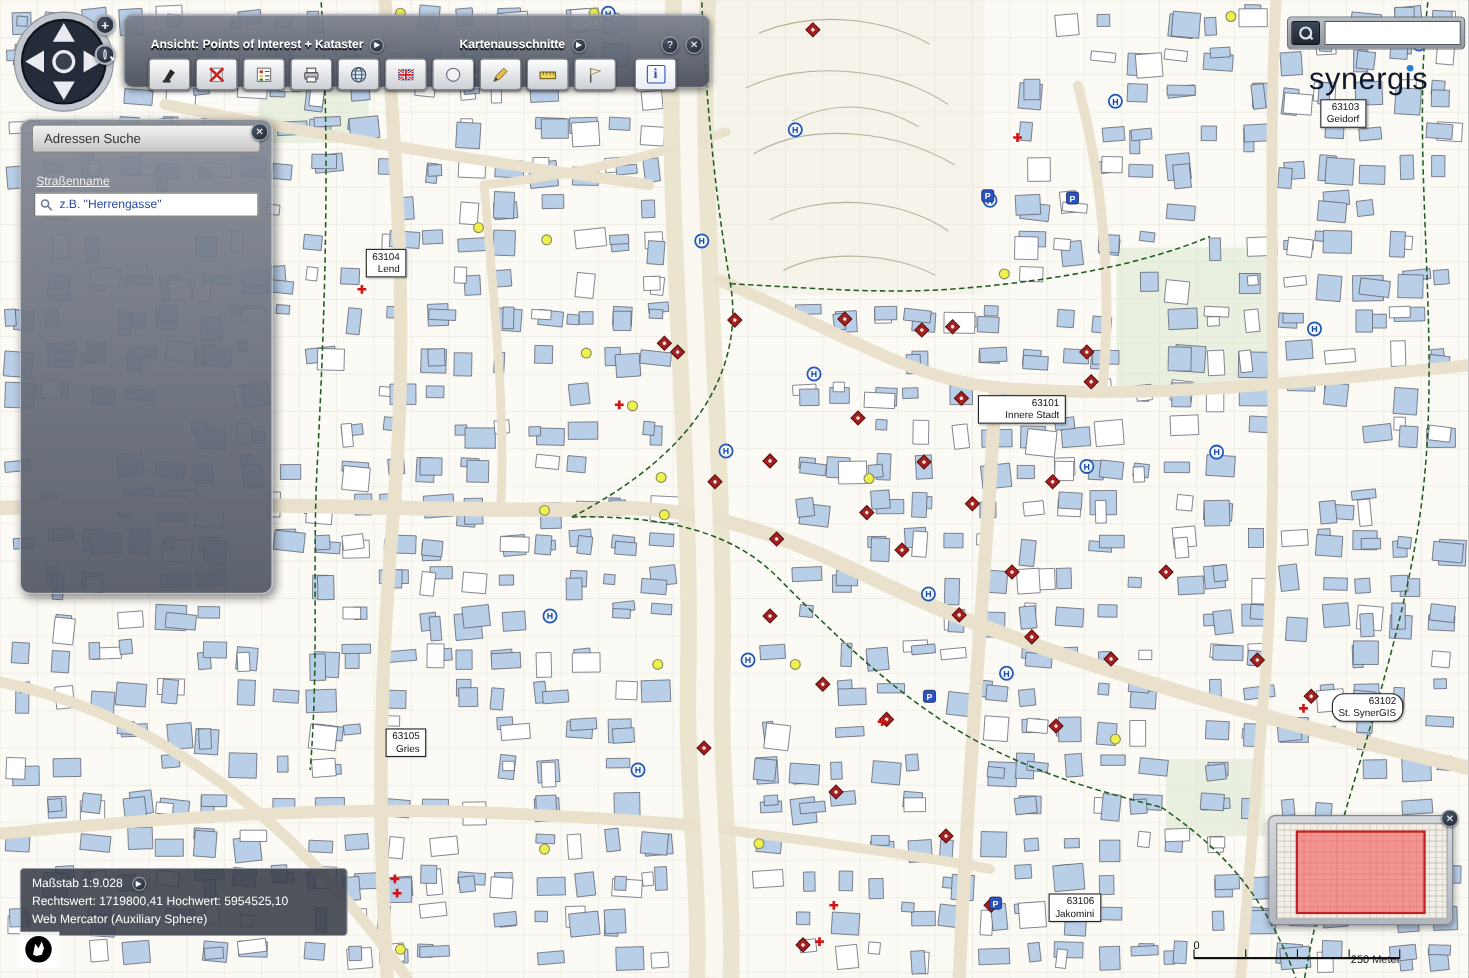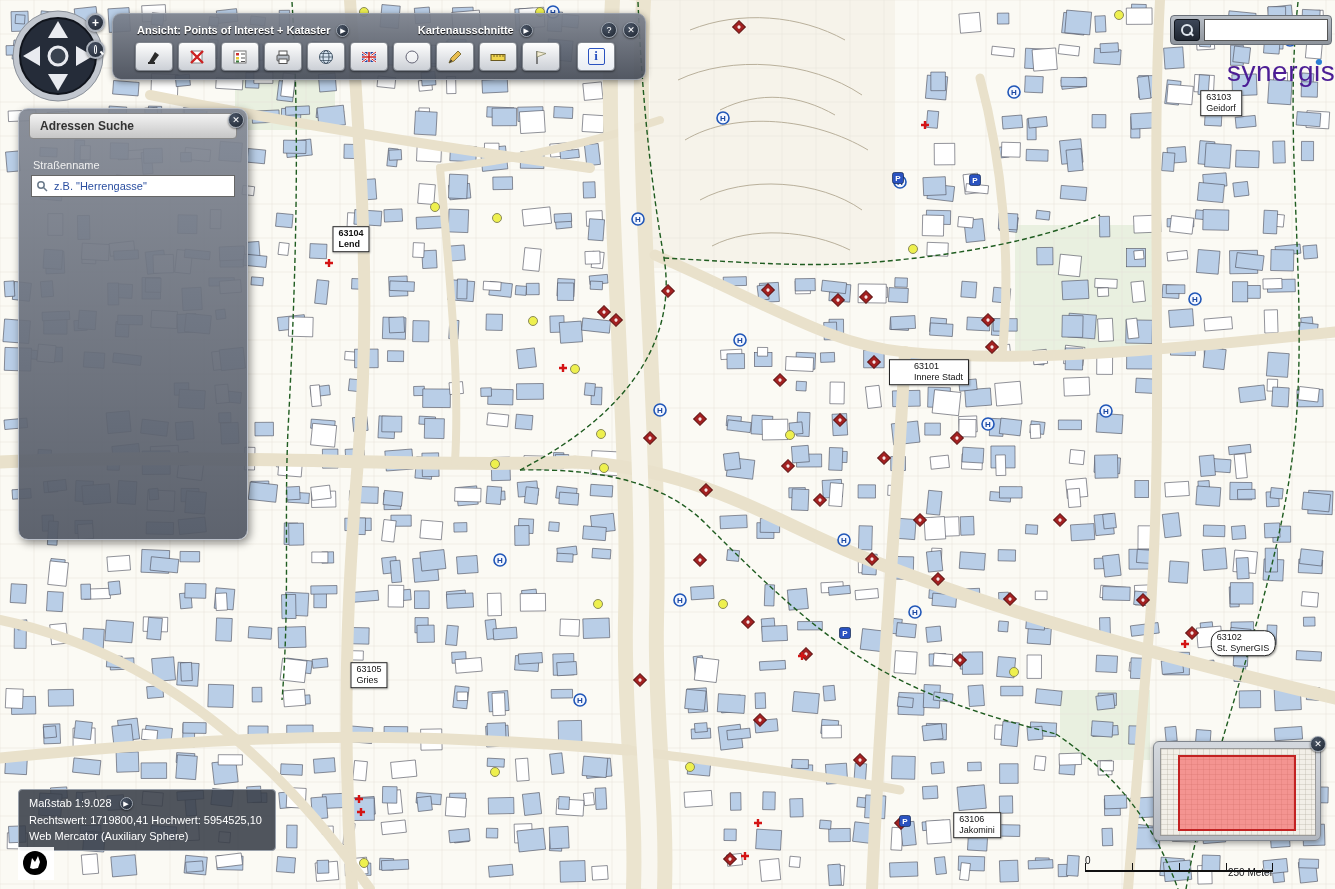--- a/index.html
+++ b/index.html
@@ -2,21 +2,21 @@
 <html><head>
 <meta charset="utf-8">
 <style>
   html,body{margin:0;padding:0;background:#d8d8d8;font-family:"Liberation Sans",sans-serif;}
   #app{position:relative;width:1335px;height:889px;overflow:hidden;background:#fbfaf4;
        border-right:2px solid #2a2a2a;border-bottom:1px solid #2a2a2a;}
   #map-svg{position:absolute;left:0;top:0;}
 
   
   .district-label{position:absolute;transform:translate(-50%,-50%);background:#fff;border:1px solid #222;
-    font-size:9px;line-height:1.2;padding:1px 5px;text-align:left;color:#111;white-space:nowrap;
+    font-size:9px;line-height:1.2;padding:1px 5px;text-align:right;color:#111;white-space:nowrap;
     box-shadow:1px 1px 2px rgba(0,0,0,.35);z-index:3;}
 
   
   .round-btn{width:16px;height:16px;border-radius:50%;background:radial-gradient(circle at 35% 30%,#4a5566,#1e2530);
     border:1px solid #9aa2ad;color:#fff;font-size:9px;line-height:1;display:inline-flex;align-items:center;
     justify-content:center;cursor:pointer;box-shadow:0 1px 2px rgba(0,0,0,.5);padding:0;}
   .round-btn.small{width:13px;height:13px;font-size:7px;}
 
   
   #compass{position:absolute;left:10px;top:8px;z-index:6;cursor:pointer;}
@@ -26,21 +26,21 @@
     box-shadow:0 1px 3px rgba(0,0,0,.5);box-sizing:border-box;}
   #zoom-plus{left:86px;top:13px;}
   #zoom-mag{left:86px;top:40px;}
   .lens-s{position:relative;width:7px;height:7px;border:1.5px solid #fff;border-radius:50%;}
   .lens-s::after{content:"";position:absolute;width:4px;height:1.5px;background:#fff;transform:rotate(45deg);left:5px;top:6px;}
 
   
   #toolbar{position:absolute;left:112px;top:13px;width:534px;height:67px;z-index:5;
     background:linear-gradient(rgba(122,128,140,.93),rgba(70,76,88,.93));
     border:1px solid #9aa0aa;border-radius:9px;box-shadow:0 2px 6px rgba(0,0,0,.45);box-sizing:border-box;}
-  .tb-row1{display:flex;align-items:center;gap:6px;padding:8px 6px 1px 24px;color:#fff;font-size:11px;
+  .tb-row1{display:flex;align-items:center;gap:6px;padding:19px 6px 1px 24px;color:#fff;font-size:11px;
     font-weight:bold;text-shadow:0 1px 1px #000;}
   .tb-row1 .grow{flex:1;}
   .tb-row2{display:flex;align-items:center;gap:5px;padding:3px 8px 0 22px;}
   .tool-btn{width:38px;height:29px;border-radius:4px;background:linear-gradient(#fefefe,#ccd0d6);
     border:1px solid #80858d;display:flex;align-items:center;justify-content:center;cursor:pointer;
     box-shadow:0 1px 2px rgba(0,0,0,.45);padding:0;}
   .tool-btn.info{background:linear-gradient(#ffffff,#e9edf3);margin-left:12px;}
   .info-glyph{display:inline-block;width:15px;height:15px;border:1.5px solid #2a52c0;color:#2a52c0;
     font-family:"Liberation Serif",serif;font-weight:bold;font-size:13px;line-height:14px;text-align:center;border-radius:2px;}
 
@@ -48,40 +48,40 @@
   #topsearch{position:absolute;left:1170px;top:15px;width:162px;height:30px;z-index:5;
     background:linear-gradient(#b8bec6,#8d939b);border:1px solid #6a7078;border-radius:4px;
     display:flex;align-items:center;padding:3px;gap:4px;box-sizing:border-box;}
   .mag-btn{width:26px;height:22px;background:linear-gradient(#3d4758,#1e2530);border:1px solid #10151c;
     border-radius:3px;display:flex;align-items:center;justify-content:center;cursor:pointer;padding:0;}
   .lens-w{position:relative;width:8px;height:8px;border:2px solid #dfe6ee;border-radius:50%;}
   .lens-w::after{content:"";position:absolute;width:5px;height:2px;background:#dfe6ee;transform:rotate(45deg);left:6px;top:7px;}
   #topsearch input{flex:1;height:20px;border:1px solid #555;font-size:12px;padding:0 4px;min-width:0;}
 
   
-  #logo{position:absolute;left:1190px;top:56px;z-index:4;font-size:28px;color:#4c1d95;letter-spacing:.5px;margin-left:37px;}
+  #logo{position:absolute;left:1190px;top:56px;z-index:4;font-size:28px;color:#0f172a;letter-spacing:.5px;}
   #logo .dot{position:absolute;width:6px;height:6px;border-radius:50%;background:#2a7fd4;left:89px;top:3px;}
 
   
   #search-panel{position:absolute;left:18px;top:108px;width:230px;height:432px;z-index:6;
     background:linear-gradient(rgba(130,136,148,.93),rgba(82,88,100,.93));
     border:1px solid #b8bec8;border-radius:10px;box-shadow:2px 3px 9px rgba(0,0,0,.45);box-sizing:border-box;}
   .sp-close{position:absolute;right:3px;top:3px;}
   .sp-header{display:flex;align-items:center;gap:10px;padding:13px 14px 9px 16px;color:#ffd9a3;
     font-size:11px;font-weight:bold;text-shadow:0 1px 1px #000;}
   .sp-title{margin:4px 10px;background:linear-gradient(#f3f3f3,#c6c6c6);border:1px solid #888;
-    border-radius:4px;padding:5px 10px;font-size:12px;font-weight:bold;color:#333;cursor:pointer;}
-  .sp-label{color:#f0f0f0;font-size:11px;margin:20px 14px 4px;}
+    border-radius:4px;padding:5px 10px;font-size:12px;font-weight:normal;color:#333;cursor:pointer;}
+  .sp-label{color:#f0f0f0;font-size:11px;margin:20px 14px 4px;text-decoration:underline;}
   .sp-input-wrap{margin:0 12px;background:#fff;border:1px solid #666;height:20px;display:flex;
     align-items:center;gap:4px;padding:0 4px;}
   .sp-input-wrap input{border:none;outline:none;flex:1;font-size:11px;color:#2a4ea0;min-width:0;}
   .sp-input-wrap input::placeholder{color:#2a4ea0;opacity:1;}
 
   
-  #status{position:absolute;left:18px;top:789px;width:258px;z-index:6;background:rgba(56,62,72,.88);
+  #status{position:absolute;left:18px;top:789px;width:298px;z-index:6;background:rgba(56,62,72,.88);
     border:1px solid #99a0aa;border-radius:4px;color:#fff;font-size:11px;padding:5px 10px;box-sizing:border-box;line-height:1.5;}
   #status .row1{display:flex;align-items:center;gap:8px;}
 
   
   #copyright{position:absolute;left:18px;top:847px;z-index:6;background:rgba(255,255,255,.92);
     padding:3px 6px 4px 4px;font-size:10px;color:#111;font-weight:bold;display:flex;gap:6px;align-items:flex-start;}
   #copyright .lines div{line-height:1.25;}
 
   
   #overview{position:absolute;left:1153px;top:741px;width:168px;height:100px;z-index:6;
@@ -1431,21 +1431,21 @@
         <div>Innere Stadt</div>
       </div>
       <div class="district-label" style="left: 1243px; top: 643px; border-radius: 11px;">
         <div>63102</div>
         <div>St. SynerGIS</div>
       </div>
       <div class="district-label" style="left: 1221px; top: 103px;">
         <div>63103</div>
         <div>Geidorf</div>
       </div>
-      <div class="district-label" style="left: 351px; top: 239px; font-weight: bold;">
+      <div class="district-label" style="left: 351px; top: 239px;">
         <div>63104</div>
         <div>Lend</div>
       </div>
       <div class="district-label" style="left: 369px; top: 675px;">
         <div>63105</div>
         <div>Gries</div>
       </div>
       <div class="district-label" style="left: 977px; top: 825px;">
         <div>63106</div>
         <div>Jakomini</div>

